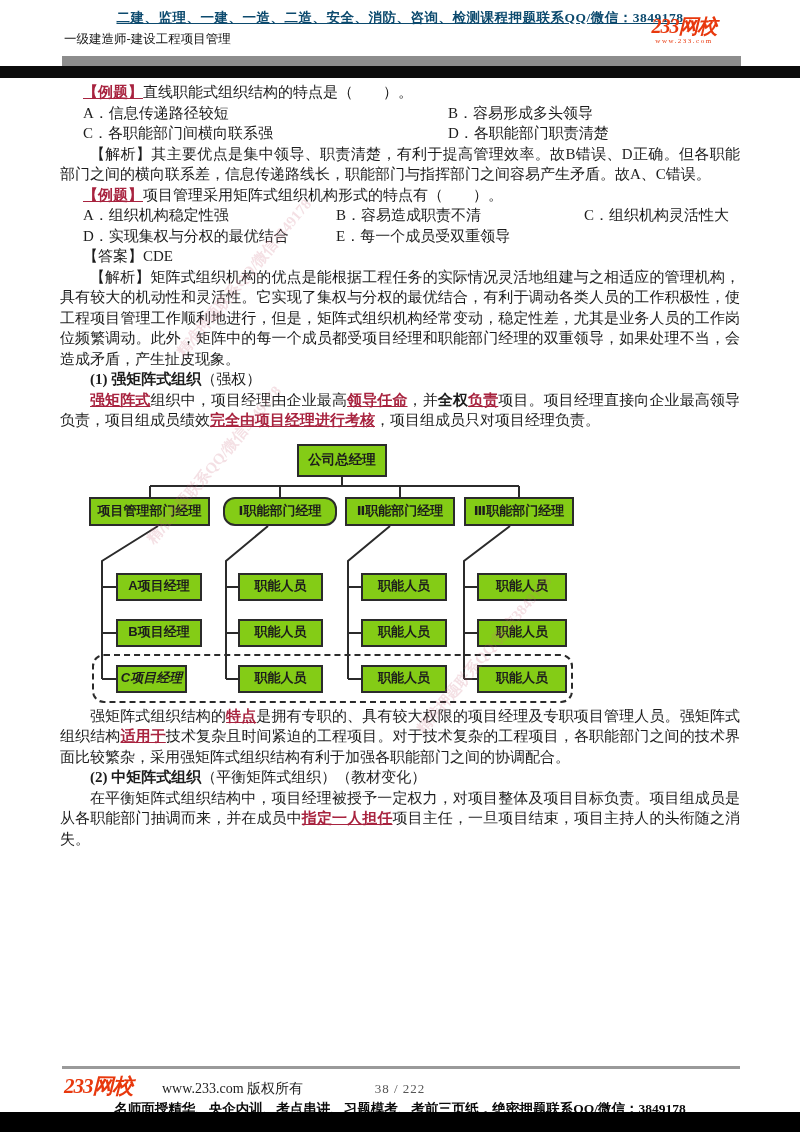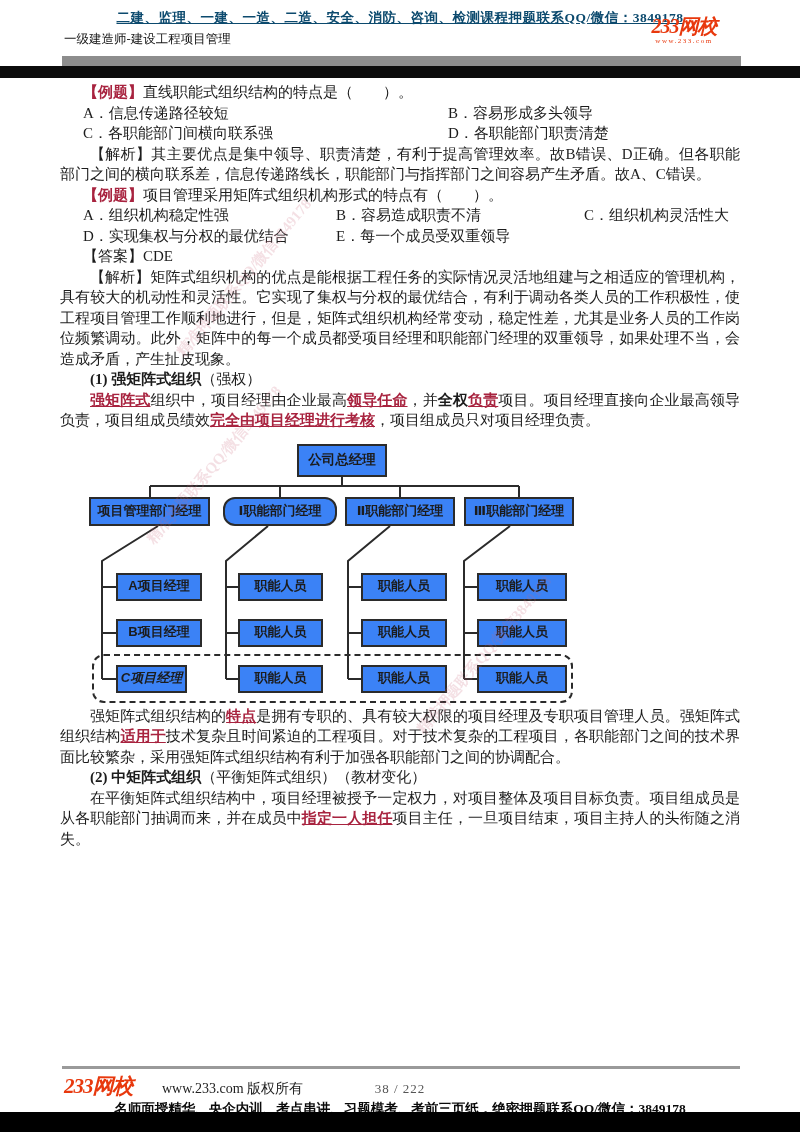--- a/index.html
+++ b/index.html
@@ -15,29 +15,29 @@
   .bar-gray{position:absolute;top:56px;left:62px;width:679px;height:10px;background:#8d8d8d;}
   .bar-black-top{position:absolute;top:66px;left:0;width:800px;height:12px;background:#0c0c0c;}
   
   .content{position:absolute;top:82px;left:60px;width:680px;font-size:15px;
            line-height:20.5px;text-align:justify;}
   .content p{margin:0;}
   .indent{text-indent:2em;}
   .pl{padding-left:23px;}
   .red{color:#a8233f;font-weight:bold;text-decoration:underline;}
   .bold{font-weight:bold;}
-  .exlabel{color:#a8233f;font-weight:bold;}
+  .exlabel{color:#a8233f;font-weight:bold;text-decoration:underline;}
   .opt-row{display:flex;padding-left:23px;text-align:left;gap:28px;}
   .q1c1{display:inline-block;width:337px;}
   .q2a{display:inline-block;width:225px;}
   .q2b{display:inline-block;width:220px;}
   
   .diagram{position:relative;width:600px;height:270px;margin:5px 0 0 20px;text-align:left;}
   .dsvg{position:absolute;left:0;top:0;}
-  .dbox{position:absolute;border:2px solid #2b2b2b;background:#3b82f6;box-sizing:border-box;
+  .dbox{position:absolute;border:2px solid #2b2b2b;background:#84cc16;box-sizing:border-box;
         display:flex;align-items:center;justify-content:center;
         font-weight:bold;font-size:13px;font-family:"Liberation Sans","DejaVu Sans",sans-serif;
         white-space:nowrap;}
   .dash{position:absolute;left:12px;top:218px;width:481px;height:49px;box-sizing:border-box;
         border:2px dashed #2b2b2b;border-radius:12px;}
   
   .wm{position:absolute;color:#c9677c;opacity:.20;font-size:15px;white-space:nowrap;
       transform:rotate(-50deg);transform-origin:left center;z-index:4;pointer-events:none;
       font-weight:bold;}
   

